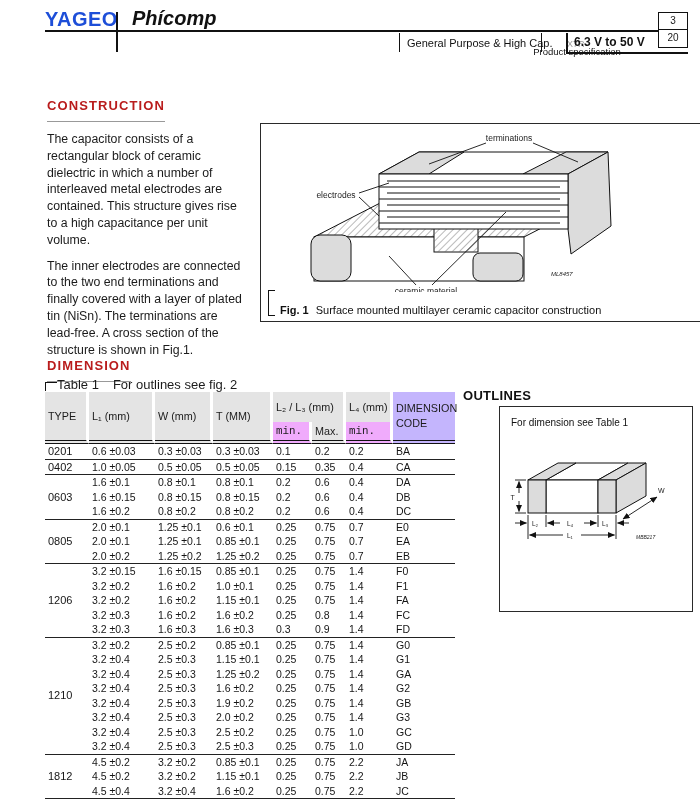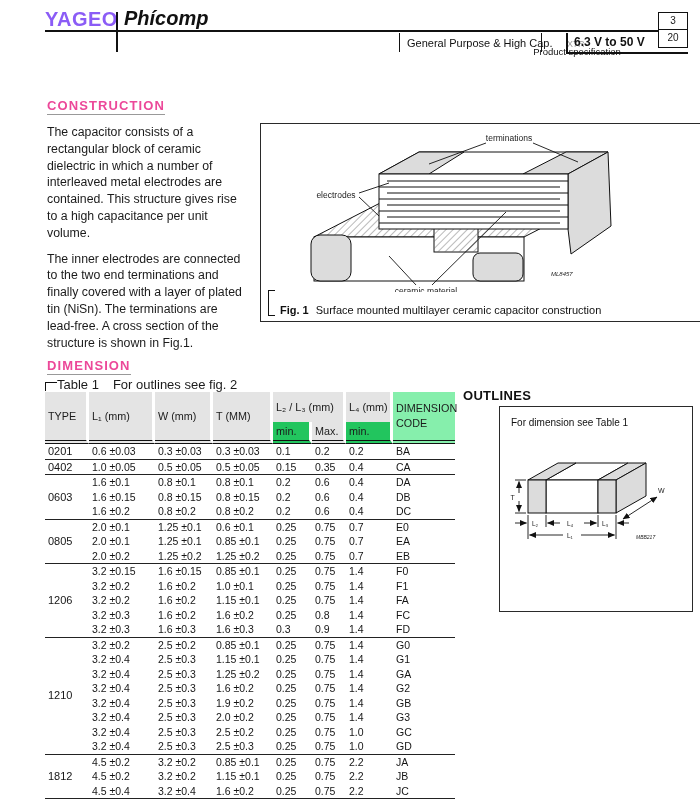--- a/index.html
+++ b/index.html
@@ -1,39 +1,39 @@
 <!DOCTYPE html>
 <html><head>
 <meta charset="utf-8">
 <style>
   * { margin:0; padding:0; box-sizing:border-box; }
   body { background:#fff; font-family:"Liberation Sans","DejaVu Sans",sans-serif; color:#1b1b1b; }
   .page { position:relative; width:700px; height:811px; background:#fff; overflow:hidden; }
 
   
-  .brand-yageo { position:absolute; left:45px; top:8px; font-size:20px; font-weight:800; letter-spacing:.5px; color:#8b5cf6; }
-  .brand-phycomp { position:absolute; left:124px; top:7px; font-size:20px; font-weight:700; font-style:italic; color:#111;text-align:center; }
+  .brand-yageo { position:absolute; left:45px; top:8px; font-size:20px; font-weight:800; letter-spacing:.5px; color:#1d4ed8; }
+  .brand-phycomp { position:absolute; left:132px; top:7px; font-size:20px; font-weight:700; font-style:italic; color:#111;text-align:center; }
   .top-rule { position:absolute; left:45px; top:30px; width:613px; height:2px; background:#111; }
   .vline { position:absolute; background:#111; }
   .v1 { left:116px; top:12px; width:2px; height:40px; }
   .v2 { left:399px; top:33px; width:1px; height:19px; }
   .v3 { left:541px; top:33px; width:1px; height:19px; }
   .v4 { left:566px; top:33px; width:2px; height:19px; }
   .doc-type { position:absolute; left:500px; top:18px; width:154px; text-align:center; font-size:9.5px; color:#111;margin-top:28px; }
   .page-box { position:absolute; left:658px; top:12px; width:30px; height:36px; border:1.5px solid #111; background:#fff; }
   .page-box .cur { height:16.5px; border-bottom:1.5px solid #111; text-align:center; font-size:10px; line-height:16px; }
   .page-box .tot { text-align:center; font-size:10px; line-height:16px; }
   .doc-title { position:absolute; left:123px; top:33px; font-size:15px; font-weight:700; letter-spacing:.2px; color:#9a9a9a; }
   .doc-subtitle { position:absolute; left:407px; top:37px; font-size:11px; color:#111; }
   .doc-series { position:absolute; left:547px; top:39px; font-size:9px; color:#9a9a9a;padding-left:20px; }
   .doc-voltage { position:absolute; left:574px; top:35px; font-size:12px; font-weight:700; color:#111; }
   .voltage-rule { position:absolute; left:566px; top:52px; width:122px; height:1.5px; background:#111; }
 
   
-  .sec-heading { display:inline-block; font-size:13px; font-weight:700; letter-spacing:1.1px; color:#ec4899; border-bottom:1.5px solid #999; padding-bottom:1px; }
+  .sec-heading { display:inline-block; font-size:13px; font-weight:700; letter-spacing:1.1px; color:#b91c1c; border-bottom:1.5px solid #999; padding-bottom:8px; }
   .construction { position:absolute; left:47px; top:96px; width:200px; }
   .construction p { margin-top:9px; font-size:12.3px; line-height:16.8px; color:#1b1b1b; width:198px; }
   .construction p + p { margin-top:9px; }
 
   
   .figbox { position:absolute; border:1px solid #2a2a2a; background:#fff; }
   .fig1-box { left:260px; top:123px; width:452px; height:199px; }
   .fig-caption { position:absolute; left:7px; bottom:5px; display:flex; align-items:flex-end; gap:5px; }
   .cap-bracket { width:7px; height:26px; border-left:1.5px solid #111; border-top:1.5px solid #111; border-bottom:1.5px solid #111; }
   .cap-line { font-size:11px; color:#111; white-space:nowrap; }
@@ -43,24 +43,24 @@
   .dimension-heading { position:absolute; left:47px; top:356px; }
   .table-caption { position:absolute; left:45px; top:377px; font-size:13px; display:flex; align-items:center; }
   .tcap-bracket { width:12px; height:9px; border-top:1px solid #111; border-left:1px solid #111; margin-top:3px; }
   .tcap-label { margin-right:14px; }
   .table-wrap { position:absolute; left:45px; top:392px; width:410px; }
   table { table-layout:fixed; width:410px; border-collapse:separate; border-spacing:0; }
   th { text-align:left; font-weight:400; font-size:10.8px; color:#1b1b1b; padding:2px 0 2px 3px; vertical-align:middle; }
   thead tr:first-child { height:30px; }
   thead tr:last-child { height:22px; }
   .hl { background:#e4e4e4; }
-  .hd { background:#22c55e; }
+  .hd { background:#f0abfc;font-family:Liberation Mono, monospace; }
   .gut { border-right:3px solid #fff; }
   .bb { border-bottom:4px double #111; }
-  .code-h { background:#86efac; line-height:1.35; vertical-align:middle; }
+  .code-h { background:#c4b5fd; line-height:1.35; vertical-align:middle; }
   tbody td { font-size:10.5px; color:#151515; padding:2px 0 2px 3px; line-height:10.5px; vertical-align:middle; }
   tbody td.type-cell { font-size:11px; vertical-align:middle; border-bottom:1.2px solid #222; }
   tr.group-end td { border-bottom:1.2px solid #222; }
 
   
   .outlines-heading { position:absolute; left:463px; top:388px; font-size:13px; font-weight:700; color:#111; letter-spacing:.3px; }
   .fig2-box { left:463px; top:406px; width:194px; height:206px;margin-left:36px; }
   .fig2-note { position:absolute; left:11px; top:10px; font-size:10px; color:#111; }
   .fig2-cap { position:absolute; left:9px; top:147px; display:flex; gap:5px; }
   .cap-bracket2 { width:7px; height:30px; border-left:1.5px solid #111; border-top:1.5px solid #111; border-bottom:1.5px solid #111; margin-top:8px; }

